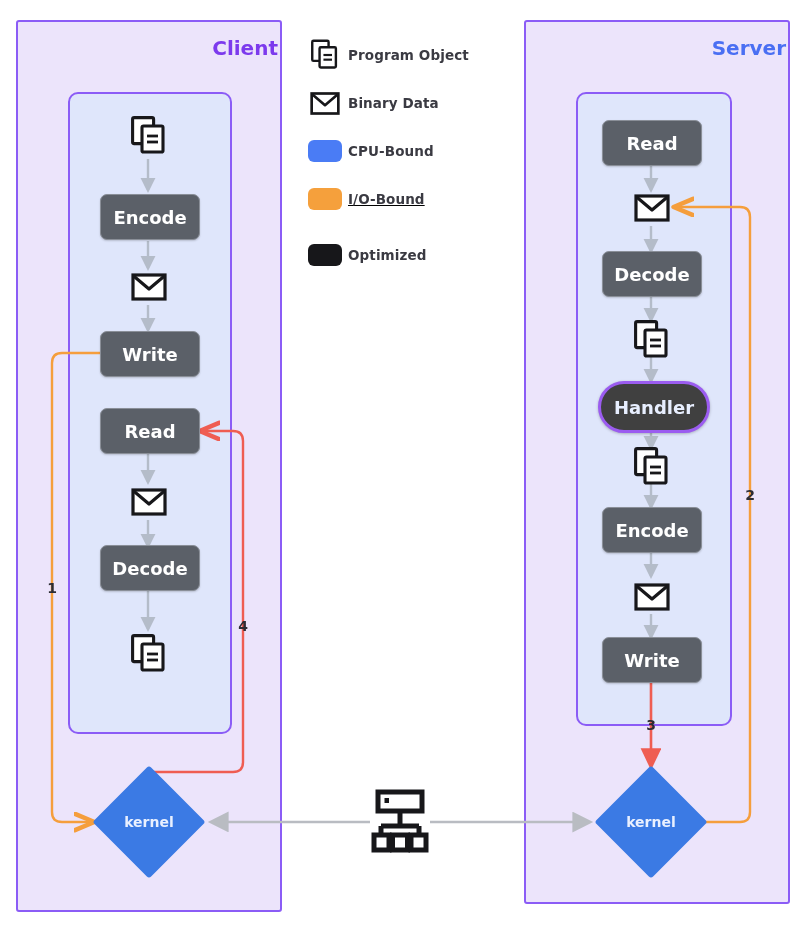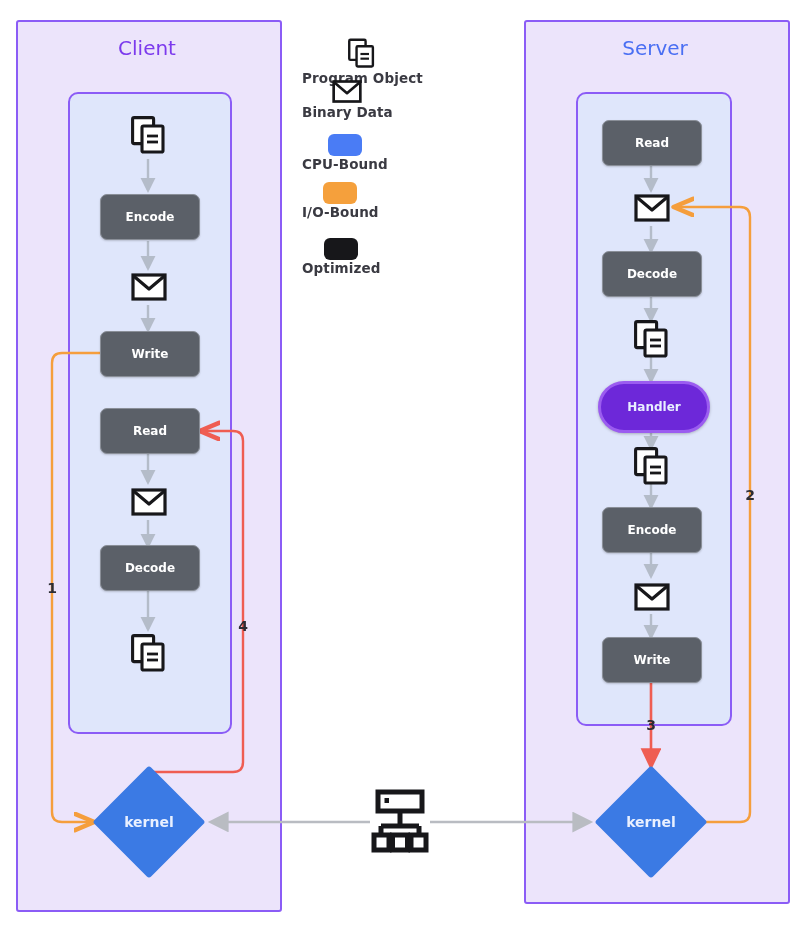--- a/index.html
+++ b/index.html
@@ -3,53 +3,53 @@
 <meta charset="utf-8">
 <style>
   html,body{margin:0;padding:0;background:#ffffff;}
   body{width:800px;height:938px;position:relative;overflow:hidden;
        font-family:"DejaVu Sans","Liberation Sans",sans-serif;}
 
   .canvas{position:absolute;left:0;top:0;width:800px;height:938px;}
 
   
   .zone{position:absolute;background:#ece4fb;border:2.5px solid #8b5cf6;border-radius:3px;}
-  .zone-title{position:absolute;width:100%;text-align:center;font-weight:normal;font-size:20px;}
+  .zone-title{position:absolute;width:100%;text-align:right;font-weight:bold;font-size:20px;}
   #client-zone{left:16px;top:20px;width:262px;height:888px;}
   #server-zone{left:524px;top:20px;width:262px;height:880px;}
   #client-title{top:36px;color:#7c3aed;}
   #server-title{top:36px;color:#4a6ff3;}
 
   
   .pipe{position:absolute;background:#dfe6fb;border:2px solid #8b5cf6;border-radius:10px;}
   #client-pipe{left:68px;top:92px;width:160px;height:638px;}
   #server-pipe{left:576px;top:92px;width:152px;height:630px;}
 
   
   .node{position:absolute;background:#5b6068;border:1px solid #8a8f98;border-radius:7px;
-        color:#ffffff;font-weight:bold;font-size:12px;
+        color:#ffffff;font-weight:bold;font-size:18px;
         display:flex;align-items:center;justify-content:center;
         box-shadow:0 1px 2px rgba(0,0,0,.18);}
-  .node.handler{background:#6d28d9;border:3px solid #9b5cf0;border-radius:26px;
+  .node.handler{background:#404040;border:3px solid #9b5cf0;border-radius:26px;
                 color:#e8efff;box-shadow:0 1px 3px rgba(0,0,0,.25);}
 
   
   .kernel{position:absolute;width:102px;height:102px;}
   .kernel .dia{position:absolute;left:11px;top:11px;width:80px;height:80px;
                background:#3b7ae4;transform:rotate(45deg);border-radius:3px;}
   .kernel .lbl{position:absolute;left:0;top:0;width:102px;height:102px;
                display:flex;align-items:center;justify-content:center;
                color:#e9f0ff;font-weight:bold;font-size:14px;}
 
   
   .ico{position:absolute;}
 
   
   #legend{position:absolute;left:302px;top:22px;width:215px;}
-  .leg-row{position:absolute;left:0;height:34px;display:flex;align-items:center;flex-direction:column;}
+  .leg-row{position:absolute;left:0;height:34px;display:flex;align-items:center;}
   .leg-ico{width:46px;display:flex;align-items:center;justify-content:center;}
   .leg-txt{font-size:13.5px;font-weight:bold;color:#3a3a42;letter-spacing:.1px;}
   .swatch{width:34px;height:22px;border-radius:6px;}
 
   
   .num{position:absolute;font-size:14px;font-weight:bold;color:#2c2c34;
        background:transparent;text-align:center;}
 </style>
 </head>
 <body>
@@ -232,21 +232,21 @@
       <span class="leg-txt">Binary Data</span>
     </div>
 
     <div class="leg-row" style="top:112px;align-items:center;">
       <span class="leg-ico">
         <span class="swatch" style="background:#4a7cf5;"></span>
       </span>
       <span class="leg-txt">CPU-Bound</span>
     </div>
 
-    <div class="leg-row" style="top:160px;">
+    <div class="leg-row" style="top:160px;text-decoration:underline;">
       <span class="leg-ico">
         <span class="swatch" style="background:#f5a03c;"></span>
       </span>
       <span class="leg-txt">I/O-Bound</span>
     </div>
 
     <div class="leg-row" style="top:216px;">
       <span class="leg-ico">
         <span class="swatch" style="background:#17171a;"></span>
       </span>

